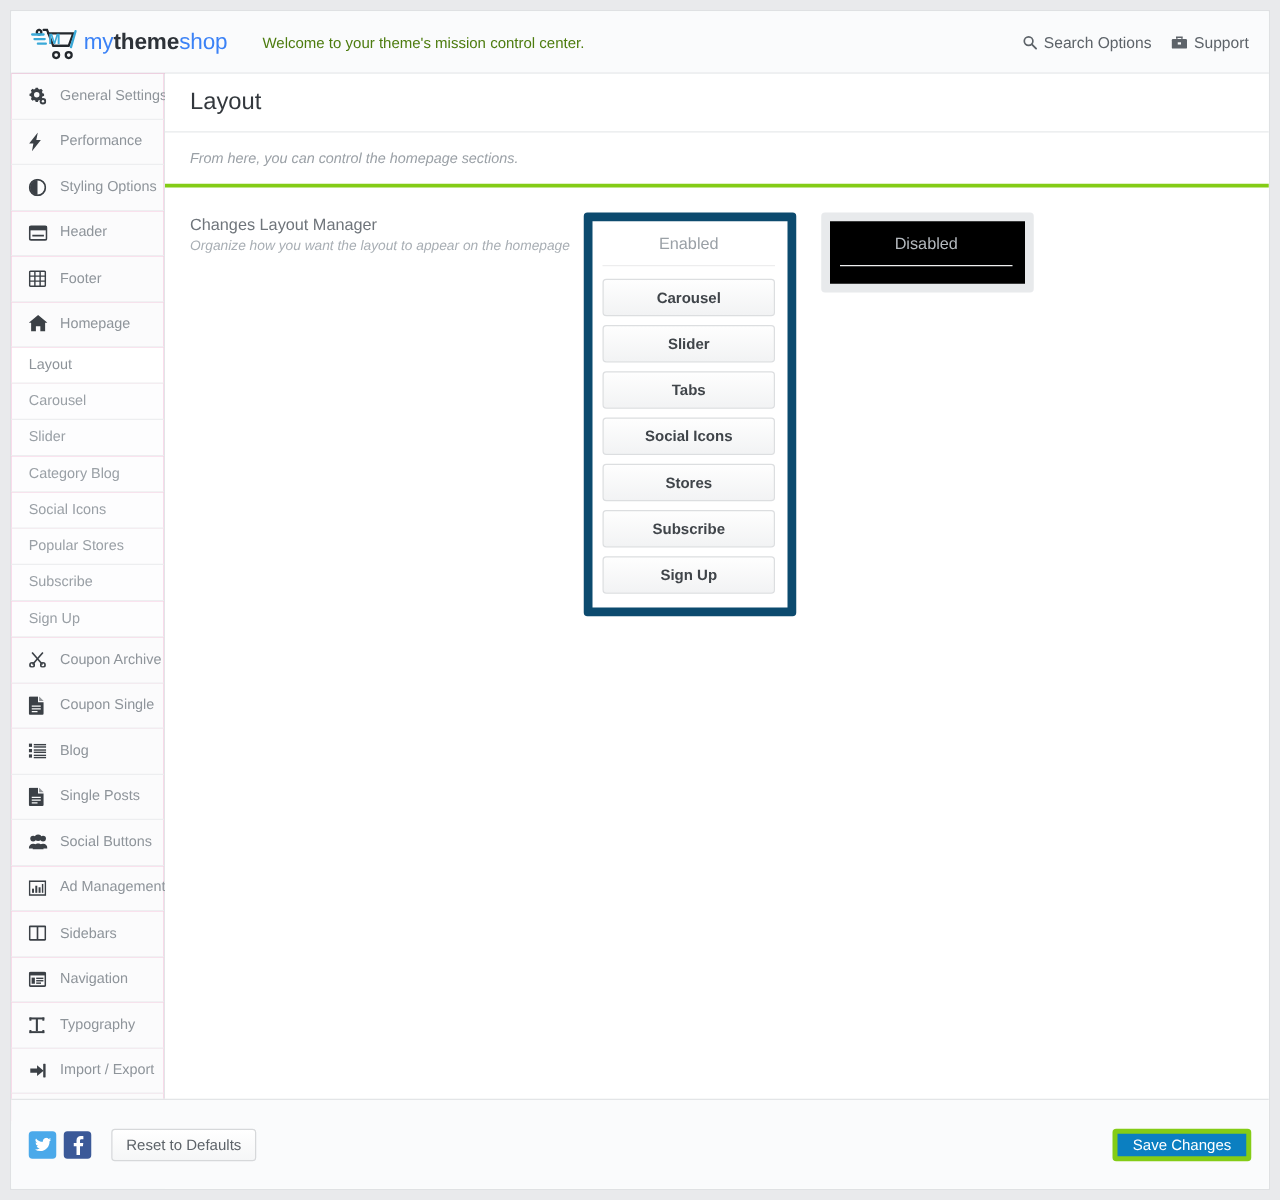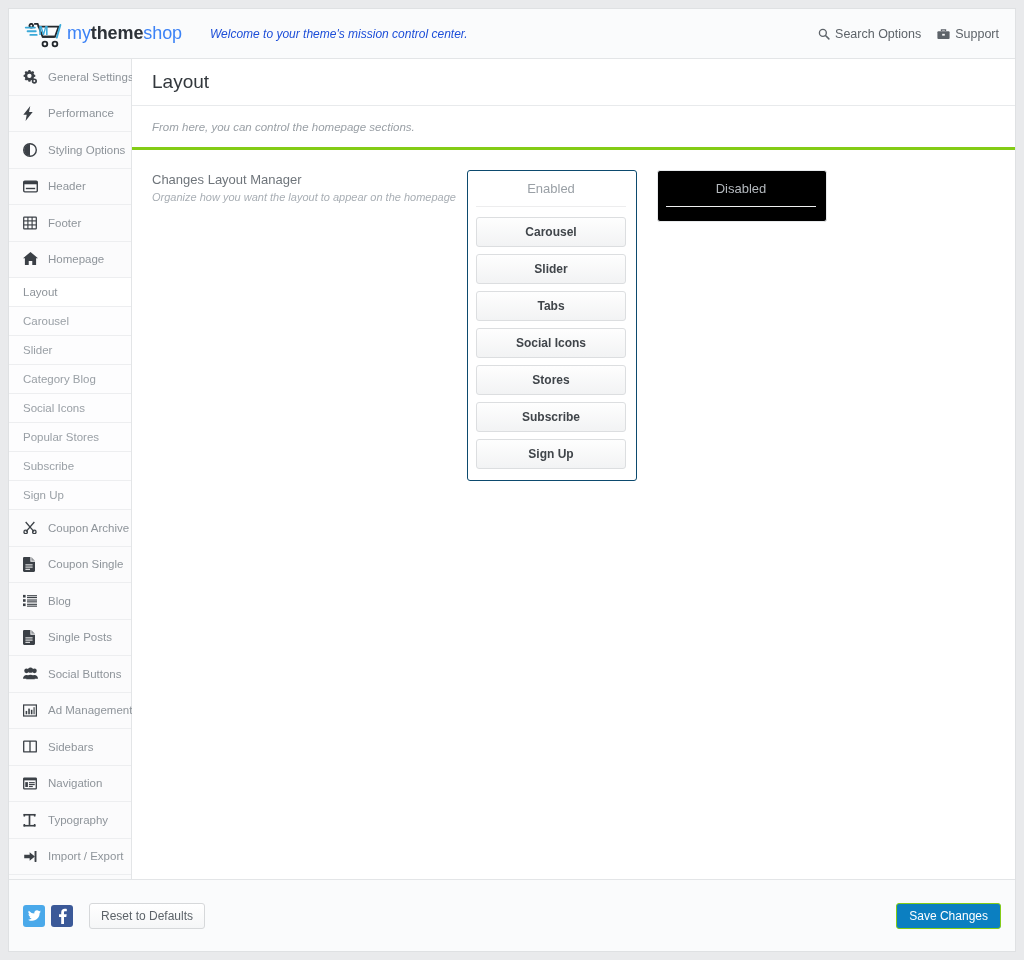--- a/index.html
+++ b/index.html
@@ -41,23 +41,22 @@
     color: #2d3238;
     letter-spacing: -0.1px;
     margin-left: 2px;
     white-space: nowrap;
   }
   .brand-text b { font-weight: 700; }
   .brand-text .light { font-weight: 400; color: #3b82f6; }
   .tagline {
     margin-left: 28px;
     font-size: 12px;
-    color: #1d4ed8;
+    color: #4d7c0f;
     white-space: nowrap;
-    font-style: italic;
   }
   .topbar-right {
     margin-left: auto;
     display: flex;
     align-items: center;
     gap: 16px;
   }
   .top-link {
     display: flex; align-items: center; gap: 5px;
     font-size: 12.5px;
@@ -168,21 +167,21 @@
     line-height: 1.3;
   }
 
   .field-control { display: flex; gap: 20px; align-items: flex-start; }
 
   
   .lm-panel {
     width: 170px;
     flex: 0 0 170px;
     padding: 10px 10px 11px 8px;
-    border: 1px solid #0c4a6e;
+    border: 7px solid #0c4a6e;
     border-radius: 3px;
   }
   .lm-panel.enabled { background: #ffffff; }
   .lm-panel.disabled {
     background: #000000;
     border-color: #e8eaec;
     align-self: flex-start;
   }
   .lm-head {
     text-align: center;
@@ -247,21 +246,21 @@
     cursor: pointer;
     font-family: "Liberation Sans", sans-serif;
   }
   .btn-save {
     margin-left: auto;
     height: 26px;
     padding: 0 12px;
     font-size: 12px;
     color: #ffffff;
     background: #0b7fc1;
-    border: 1px solid #84cc16;
+    border: 4px solid #84cc16;
     border-radius: 3px;
     cursor: pointer;
     font-family: "Liberation Sans", sans-serif;
   }
 </style>
 </head>
 <body>
 
 <div class="page">
 

